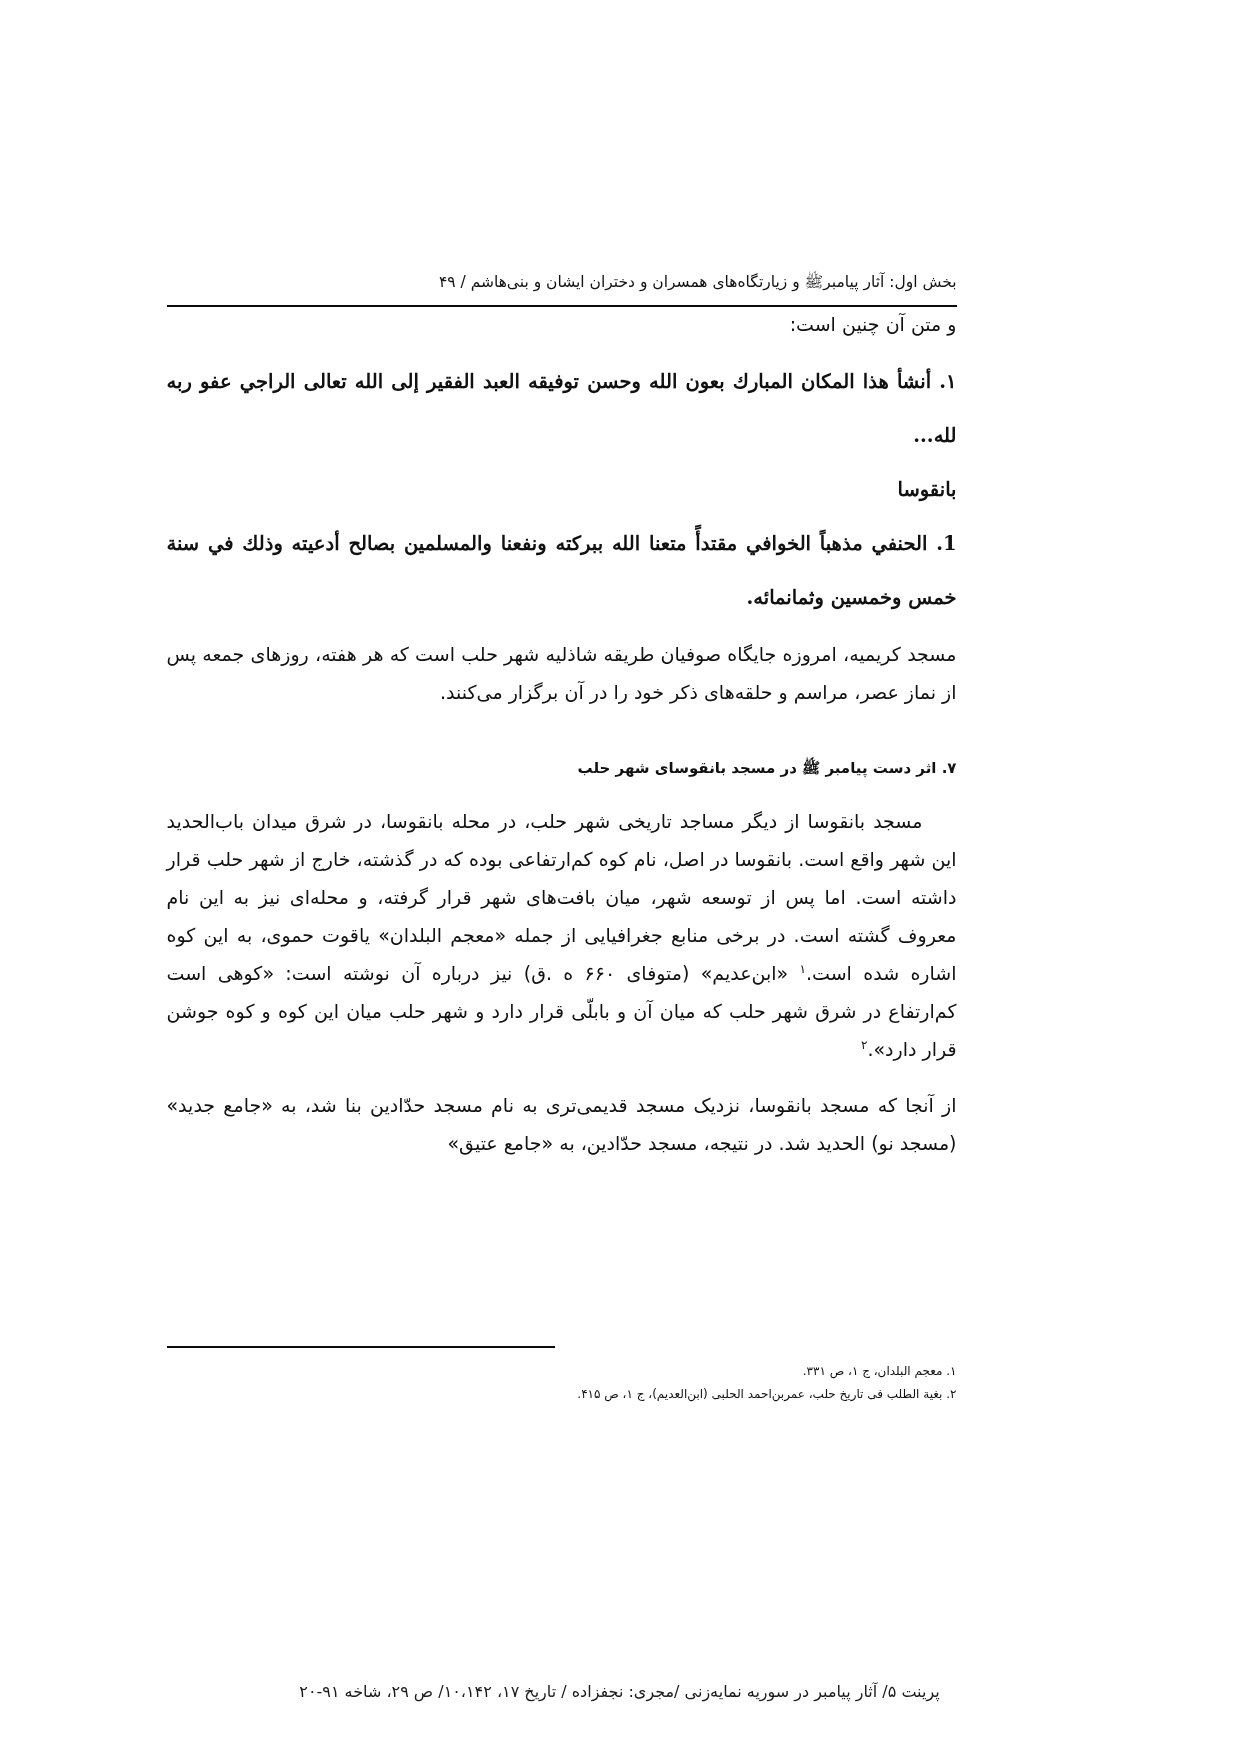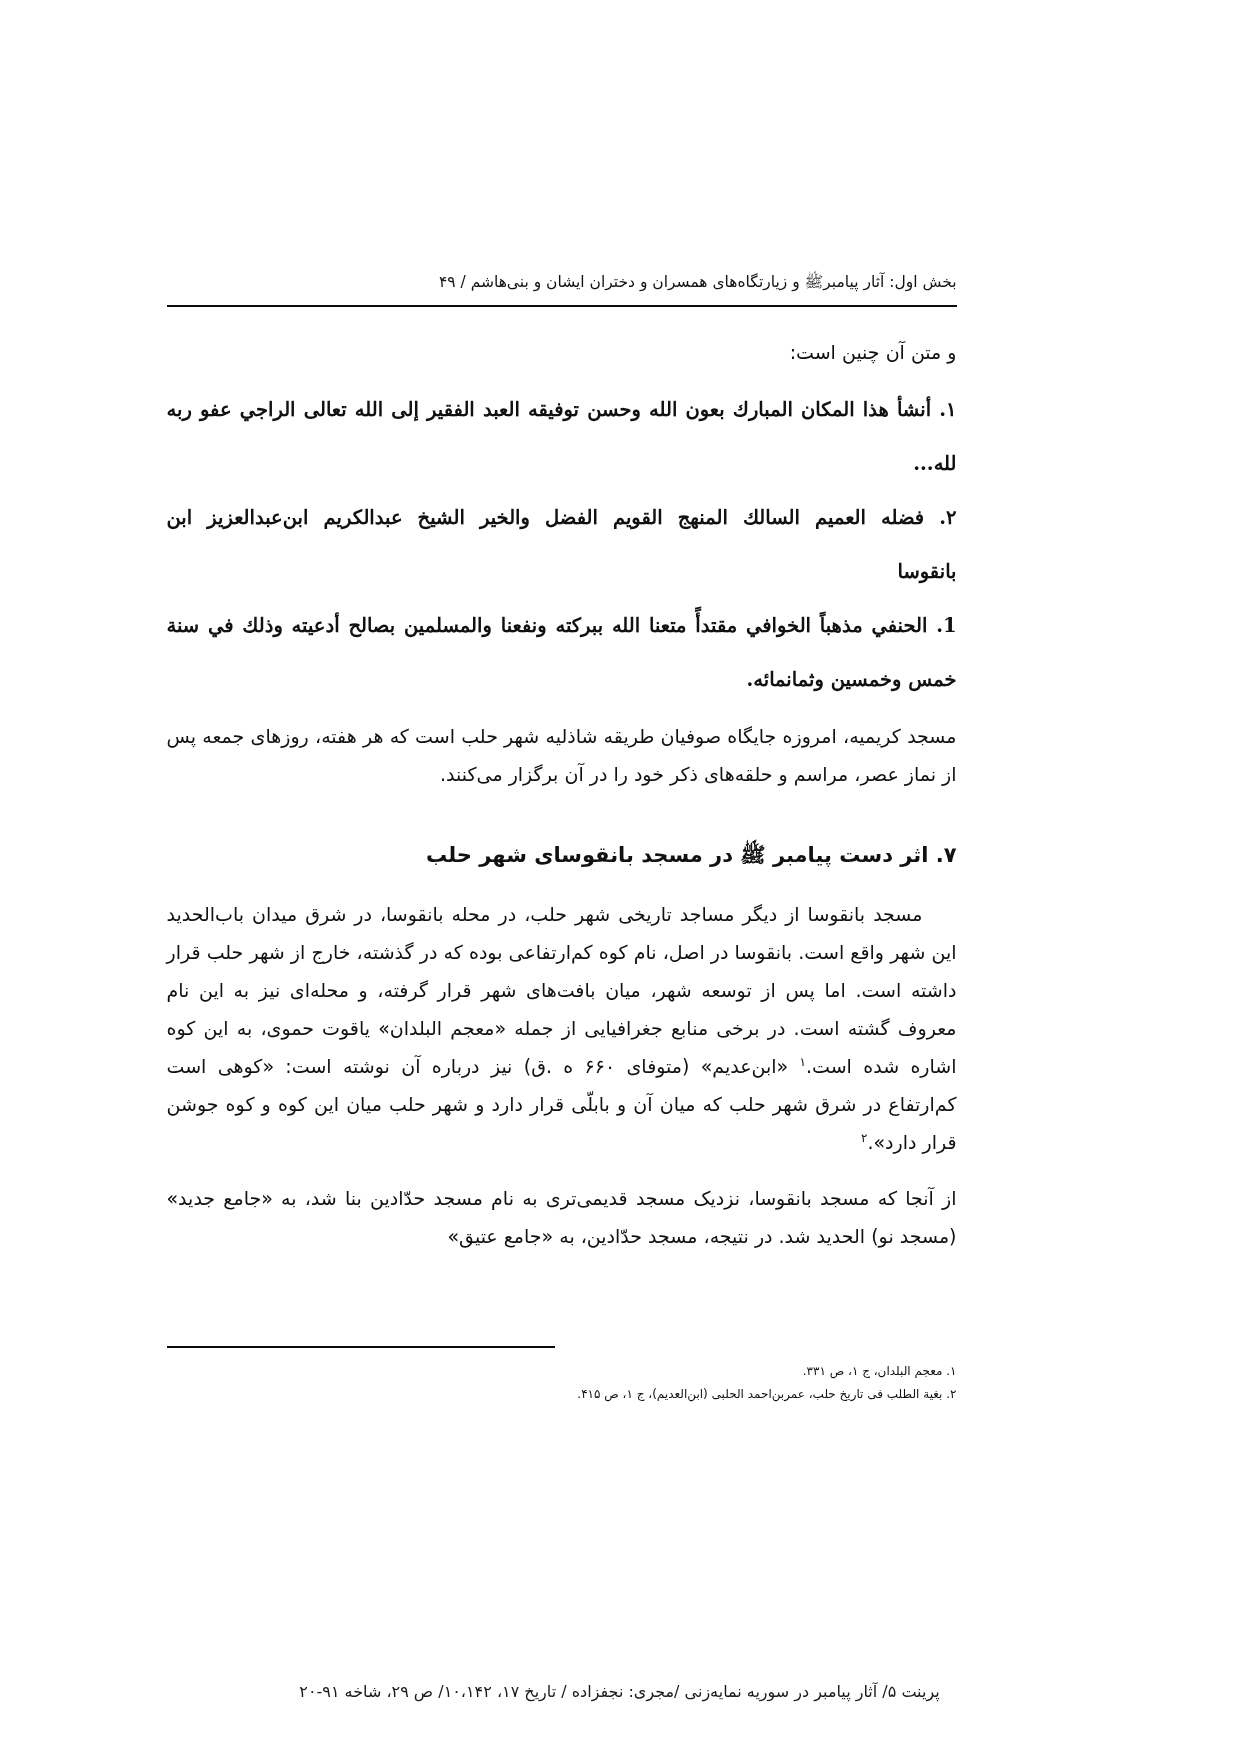--- a/index.html
+++ b/index.html
@@ -38,21 +38,21 @@
     top: 301px;
     right: 232px;
     width: 790px;
     height: 0;
     border-top: 2.4px solid #0b0b0b;
   }
 
   
   .body {
     position: absolute;
-    top: 332px;
+    top: 304px;
     right: 232px;
     width: 790px;
     direction: rtl;
     text-align: justify;
   }
 
   p {
     margin: 0;
   }
 
@@ -85,21 +85,21 @@
     text-align: justify;
     text-align-last: right;
     margin-top: 18px;
     margin-bottom: 14px;
   }
   .persian-para.indent {
     text-indent: 34px;
   }
 
   .section-heading {
-    font-size: 21px;
+    font-size: 15px;
     font-weight: bold;
     text-align: right;
     line-height: 1.8;
     margin-top: 44px;
     margin-bottom: 20px;
     direction: rtl;
   }
 
   sup.fn {
     font-size: 12px;
@@ -151,21 +151,20 @@
   <div class="running-head">بخش اول: آثار پیامبرﷺ و زیارتگاه‌های همسران و دختران ایشان و بنی‌هاشم / ۴۹</div>
   <div class="header-rule"></div>
 
   <div class="body">
 
     <p class="lead">و متن آن چنین است:</p>
 
     <p class="arabic-item">۱. أنشأ هذا المكان المبارك بعون الله وحسن توفيقه العبد الفقير إلى الله تعالى الراجي عفو ربه</p>
     <p class="arabic-item tail">لله...</p>
 
-    <p class="arabic-item">۲. فضله العميم السالك المنهج القويم الفضل والخير الشيخ عبدالكريم ابن‌عبدالعزيز ابن</p>
     <p class="arabic-item tail">بانقوسا</p>
 
     <p class="arabic-item">1. الحنفي مذهباً الخوافي مقتدأً متعنا الله ببركته ونفعنا والمسلمين بصالح أدعيته وذلك في سنة</p>
     <p class="arabic-item tail">خمس وخمسين وثمانمائه.</p>
 
     <p class="persian-para">مسجد کریمیه، امروزه جایگاه صوفیان طریقه شاذلیه شهر حلب است که هر هفته، روزهای جمعه پس از نماز عصر، مراسم و حلقه‌های ذکر خود را در آن برگزار می‌کنند.</p>
 
     <h2 class="section-heading">۷. اثر دست پیامبر ﷺ در مسجد بانقوسای شهر حلب</h2>
 
     <p class="persian-para indent">

